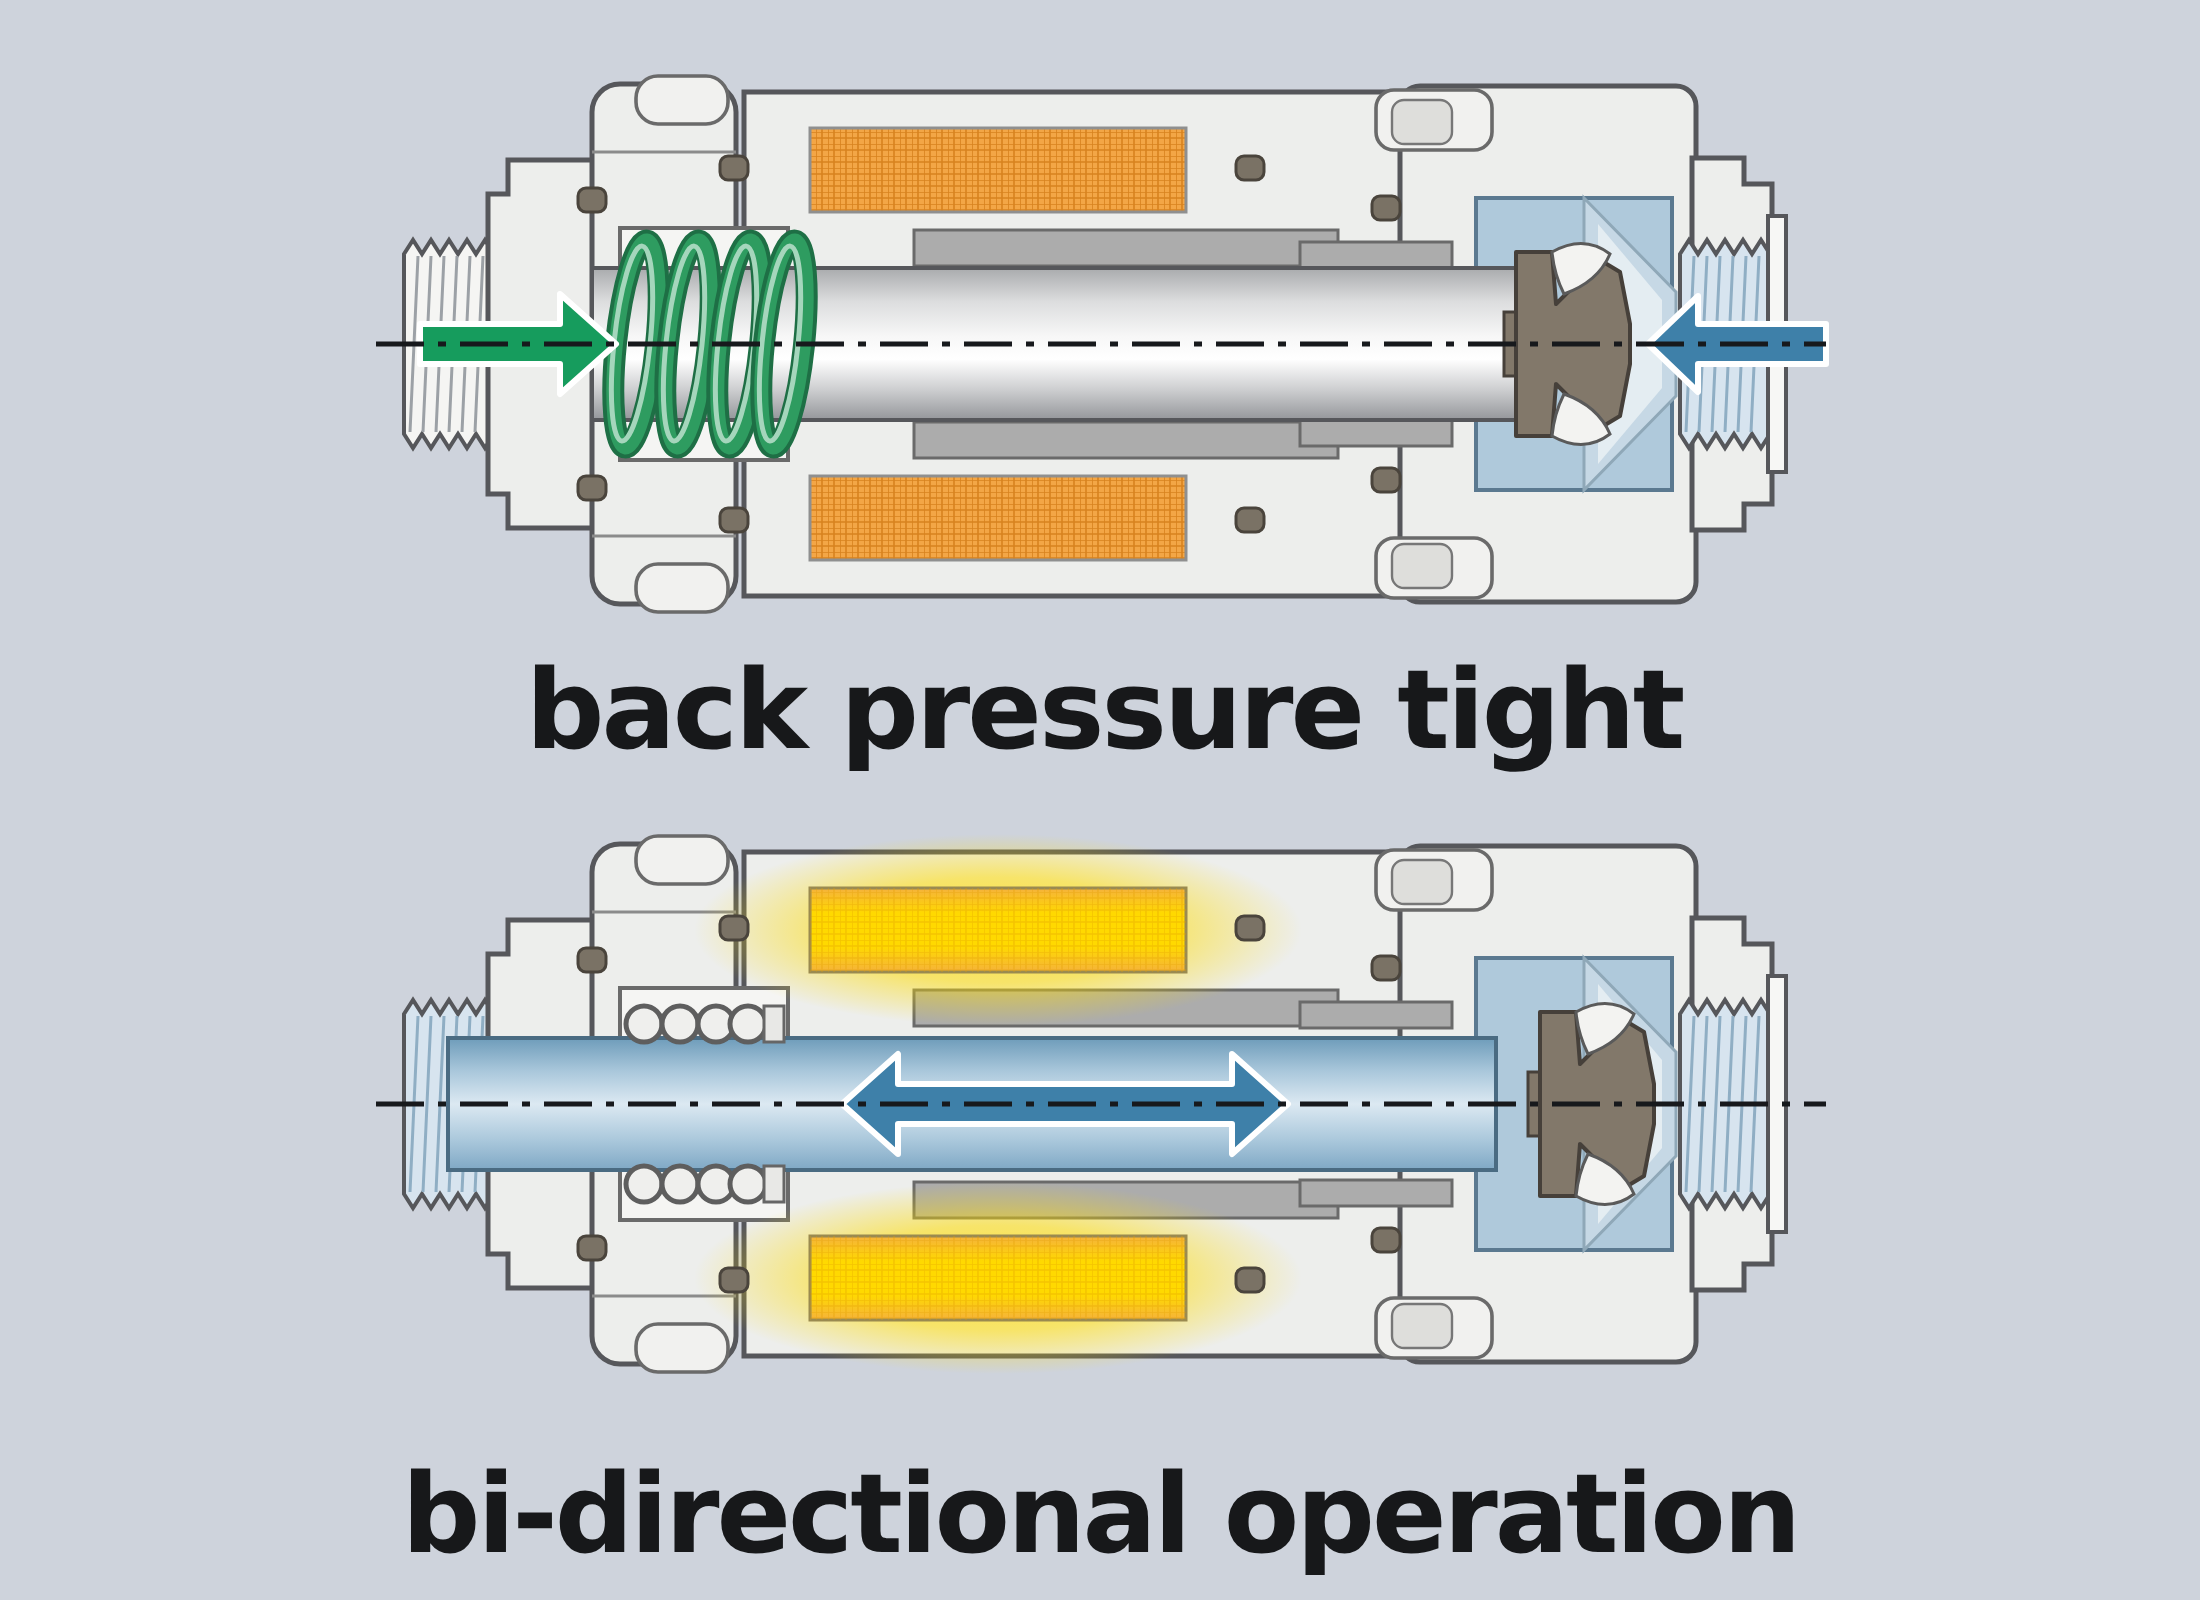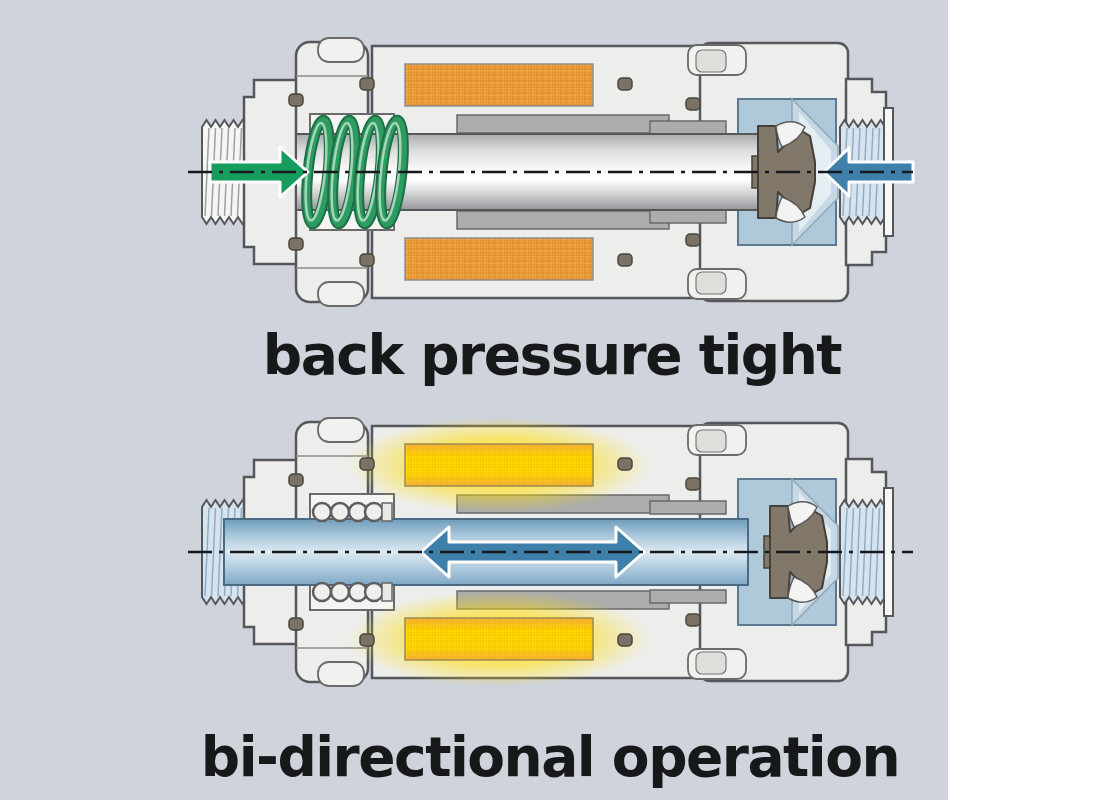--- a/index.html
+++ b/index.html
@@ -7,21 +7,21 @@
     --c-copper:#F3A646; --c-copper_grid:#D8821E;
     --c-yellow:#FFD900; --c-yellow_edge:#F5B23C; --c-glow:#FFE34F;
     --c-spring:#2E9C60; --c-spring_dark:#1E6F45; --c-spring_light:#A5D6BC;
     --c-green:#169C5D; --c-blue:#3E80A9;
     --c-chamber:#AFC9DB; --c-cone:#C6D8E5;
     --c-fluid_light:#D7E4EF; --c-fluid_mid:#A9C7DB; --c-fluid_dark:#6E9CBA;
     --c-poppet:#82786A; --c-oring:#7A7265; --c-metal:#ACACAC;
     --c-white_part:#F5F5F3; --c-text:#17181A;
   }
   html,body{margin:0;padding:0;}
-  .stage{position:relative;width:948px;height:800px;background:var(--c-bg);overflow:hidden;}
+  .stage{position:relative;width:1100px;height:800px;background:var(--c-bg);overflow:hidden;}
   svg{position:absolute;left:0;top:0;}
   .caption{font-family:"DejaVu Sans","Liberation Sans",sans-serif;font-weight:700;
            font-size:55px;letter-spacing:-1.5px;fill:var(--c-text);text-anchor:middle;}
   .outl{stroke:var(--c-outline);stroke-width:2.5;}
   .bodyfill{fill:var(--c-body);}
 </style>
 </head>
 <body>
 
 <div class="stage">

